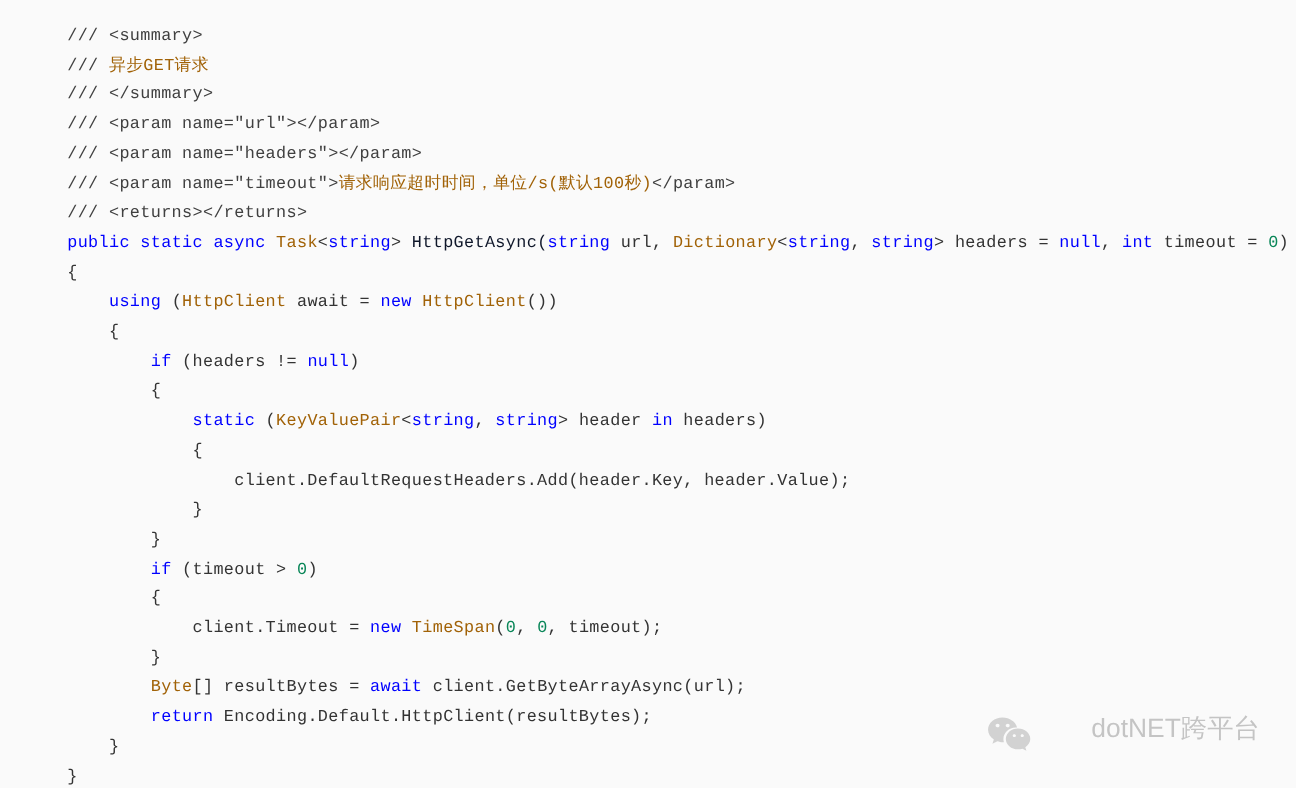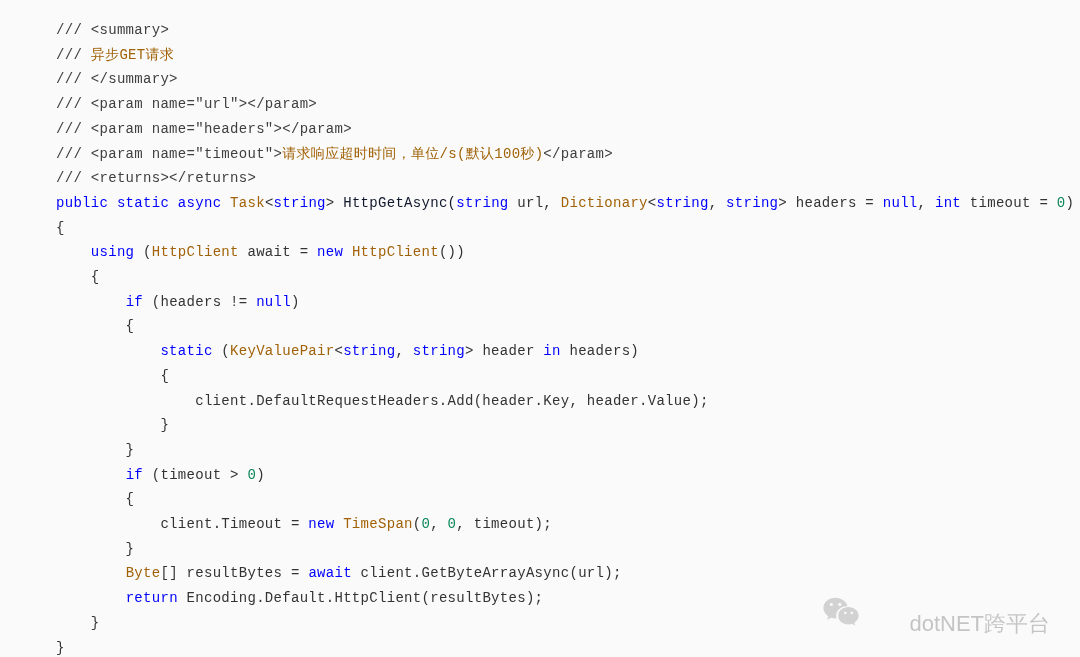--- a/index.html
+++ b/index.html
@@ -25,21 +25,21 @@
   .c-type    { color: #a16207; }
   .c-number  { color: #098658; }
   .c-text    { color: #a16207; }
   .c-func    { color: #0f172a; }
   
   .watermark {
     position: absolute;
     right: 30px;
     bottom: 20px;
     display: flex;
-    align-items: flex-end;
+    align-items: flex-start;
     color: #999;
     opacity: 0.55;
     font-family: "Microsoft YaHei", sans-serif;
     font-size: 22px;
     font-weight: 500;
     pointer-events: none;
     gap: 42px;
   }
   .watermark svg {
     width: 36px;

